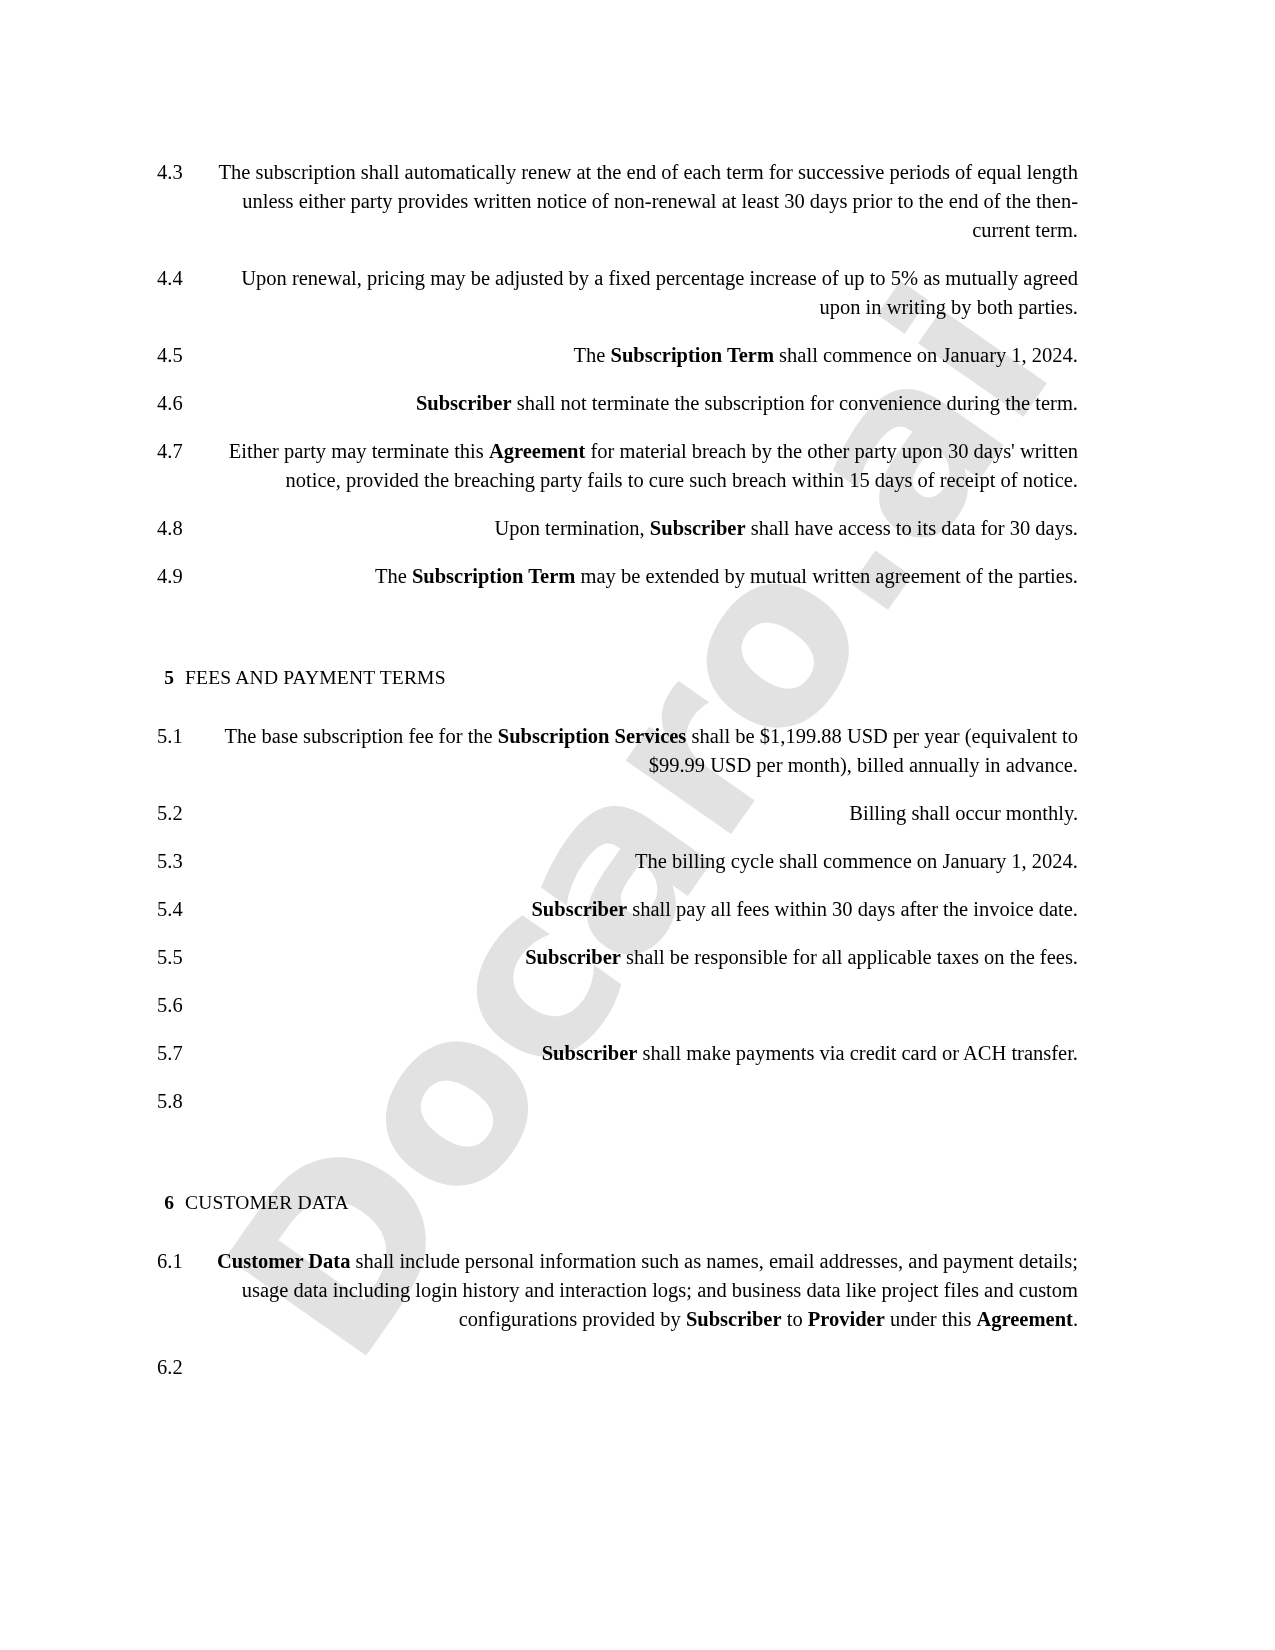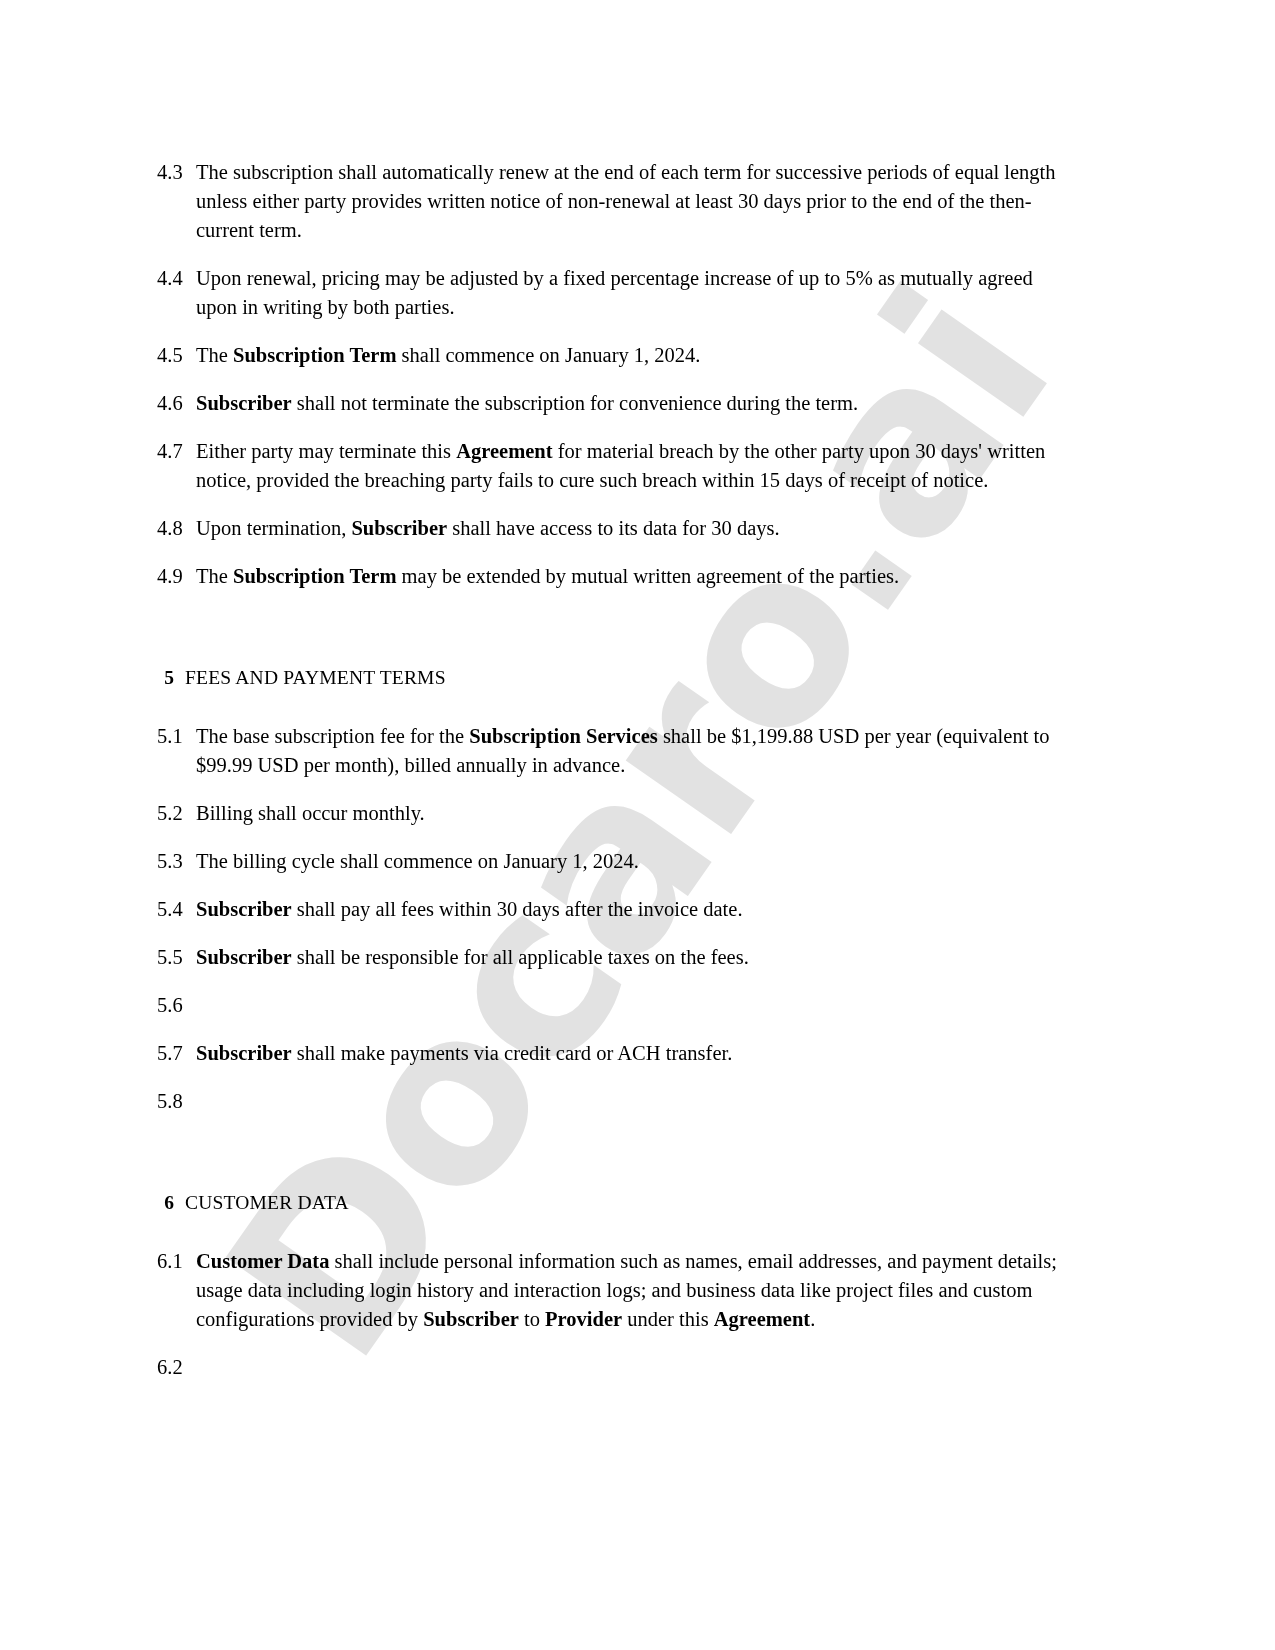--- a/index.html
+++ b/index.html
@@ -61,21 +61,21 @@
     flex: 0 0 39px;
     width: 39px;
     font-size: 20.5px;
     line-height: 29px;
     color: #000;
   }
   .clause-text {
     flex: 1 1 auto;
     font-size: 20.5px;
     line-height: 29px;
-    text-align: left;
+    text-align: right;
     color: #000;
   }
   .clause-text b {
     font-weight: 700;
   }
   .section-heading {
     position: relative;
     display: flex;
     align-items: flex-start;
     padding-left: 157px;

